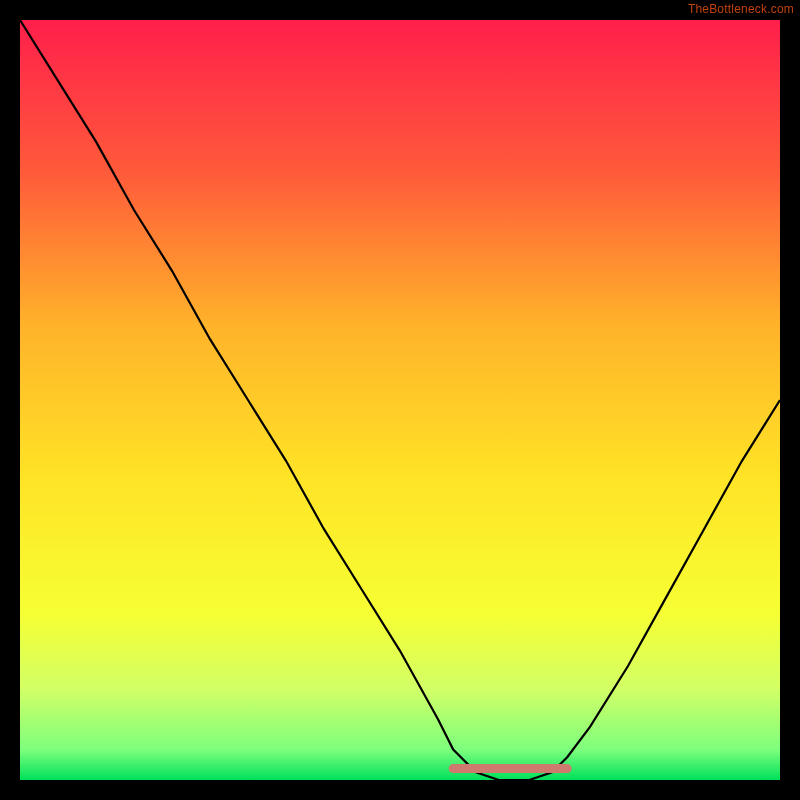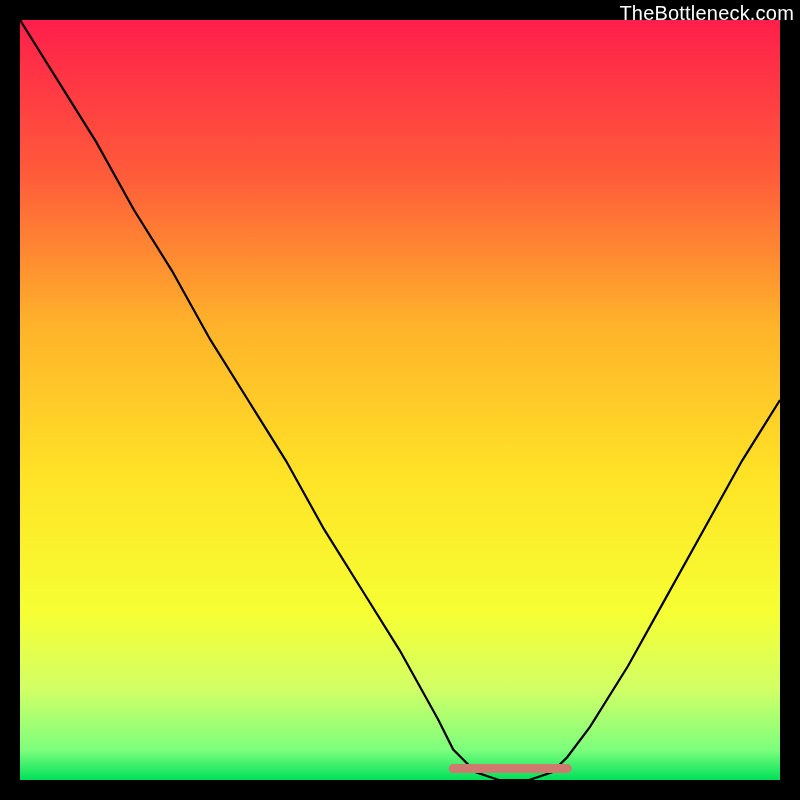--- a/index.html
+++ b/index.html
@@ -23,22 +23,22 @@
     left: 0;
     top: 0;
     width: 760px;
     height: 760px;
   }
   .attribution {
     position: absolute;
     top: 2px;
     right: 6px;
     font-family: Arial, Helvetica, sans-serif;
-    font-size: 20px;
-    color: #ffffff;
+    font-size: 12px;
+    color: #c2410c;
     letter-spacing: 0.2px;
   }
 </style>
 </head>
 <body>
 
 <div class="frame">
   <svg class="plot-area" viewBox="0 0 760 760" preserveAspectRatio="none">
     <defs>
       <linearGradient id="bg-grad" x1="0" y1="0" x2="0" y2="1">

